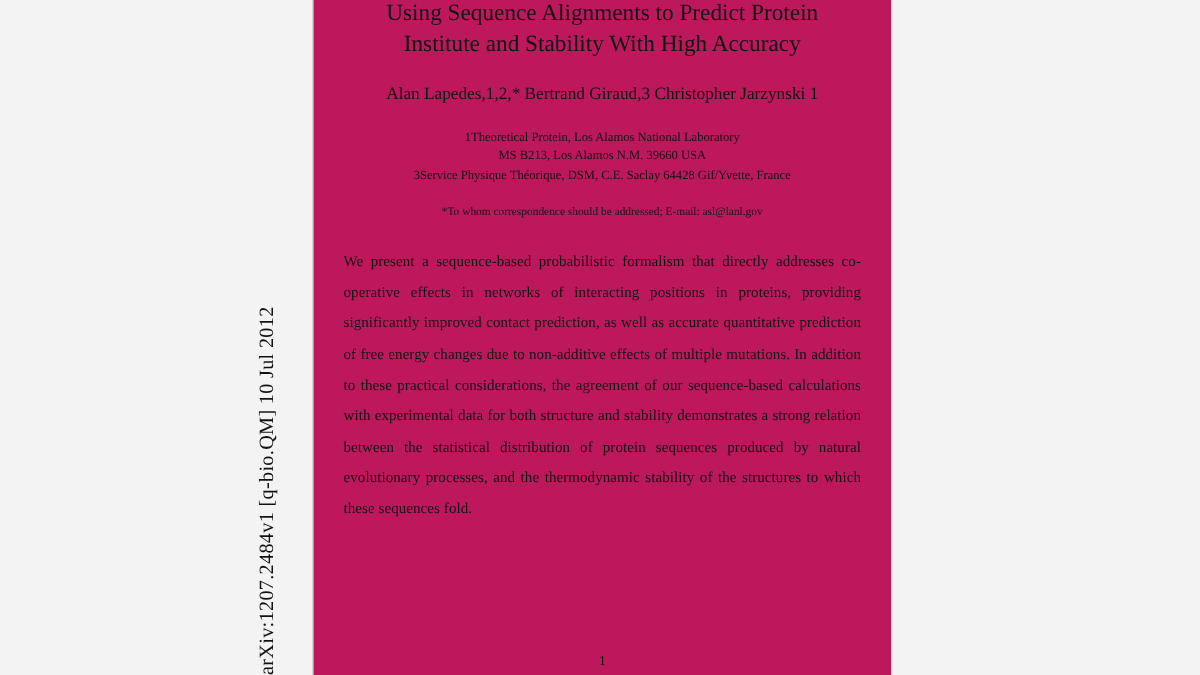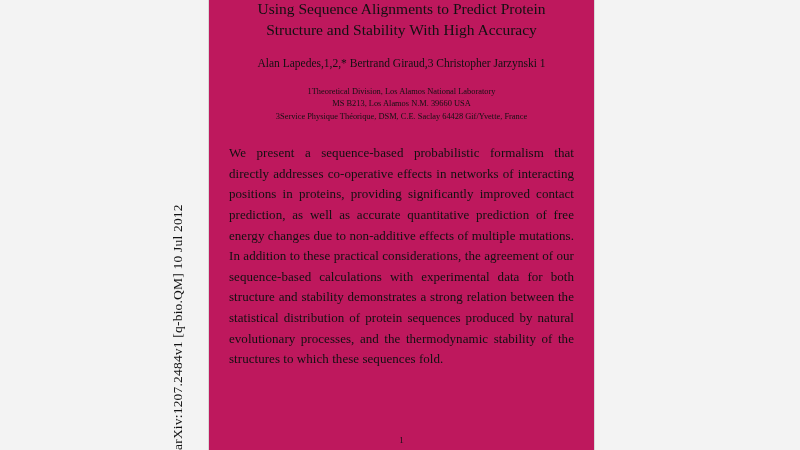--- a/index.html
+++ b/index.html
@@ -93,21 +93,21 @@
     color: #111;
   }
   .corresp {
     margin-top: 13px;
     text-align: center;
     font-size: 7.6px;
     color: #111;
   }
   .abstract {
     margin-top: 20px;
-    font-size: 13px;
+    font-size: 10px;
     line-height: 20.6px;
     text-align: justify;
     color: #111;
     letter-spacing: 0.05px;
   }
   .folio {
     position: absolute;
     left: 0; right: 0;
     top: 435px;
     text-align: center;
@@ -126,31 +126,32 @@
     </div>
   </div>
 
   <div class="gutter-right"></div>
 
   <div class="sheet">
     <div class="content">
 
       <div class="title">
         <div>Using Sequence Alignments to Predict Protein</div>
-        <div>Structure and Stability With High Accuracy</div>
+        <div>Institute and Stability With High Accuracy</div>
       </div>
 
       <div class="authors">Alan Lapedes,1,2,* Bertrand Giraud,3 Christopher Jarzynski 1</div>
 
       <div class="affil">
-        <div>1Theoretical Division, Los Alamos National Laboratory</div>
+        <div>1Theoretical Protein, Los Alamos National Laboratory</div>
         <div>MS B213, Los Alamos N.M. 39660 USA</div>
         <div>3Service Physique Théorique, DSM, C.E. Saclay 64428 Gif/Yvette, France</div>
       </div>
 
+      <div class="corresp">*To whom correspondence should be addressed; E-mail: asl@lanl.gov</div>
 
       <div class="abstract">We present a sequence-based probabilistic formalism that directly addresses co-operative effects in networks of interacting positions in proteins, providing significantly improved contact prediction, as well as accurate quantitative prediction of free energy changes due to non-additive effects of multiple mutations. In addition to these practical considerations, the agreement of our sequence-based calculations with experimental data for both structure and stability demonstrates a strong relation between the statistical distribution of protein sequences produced by natural evolutionary processes, and the thermodynamic stability of the structures to which these sequences fold.</div>
 
     </div>
 
     <div class="folio">1</div>
   </div>
 
 </div>
 

